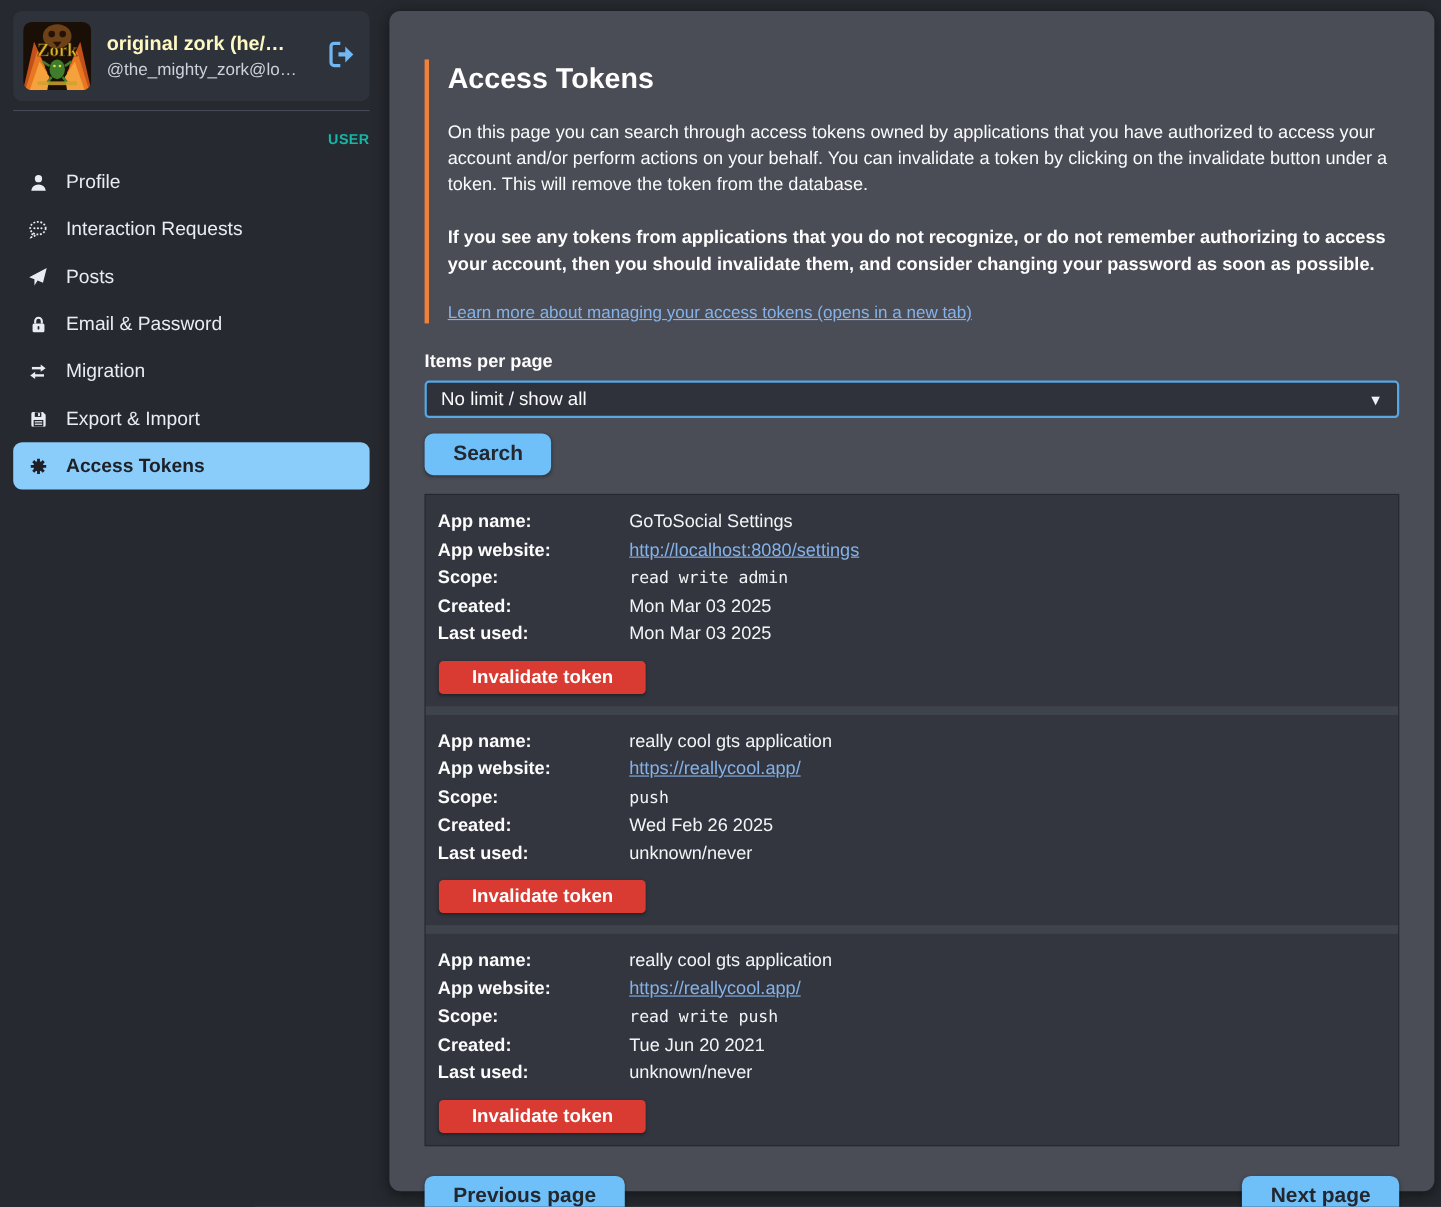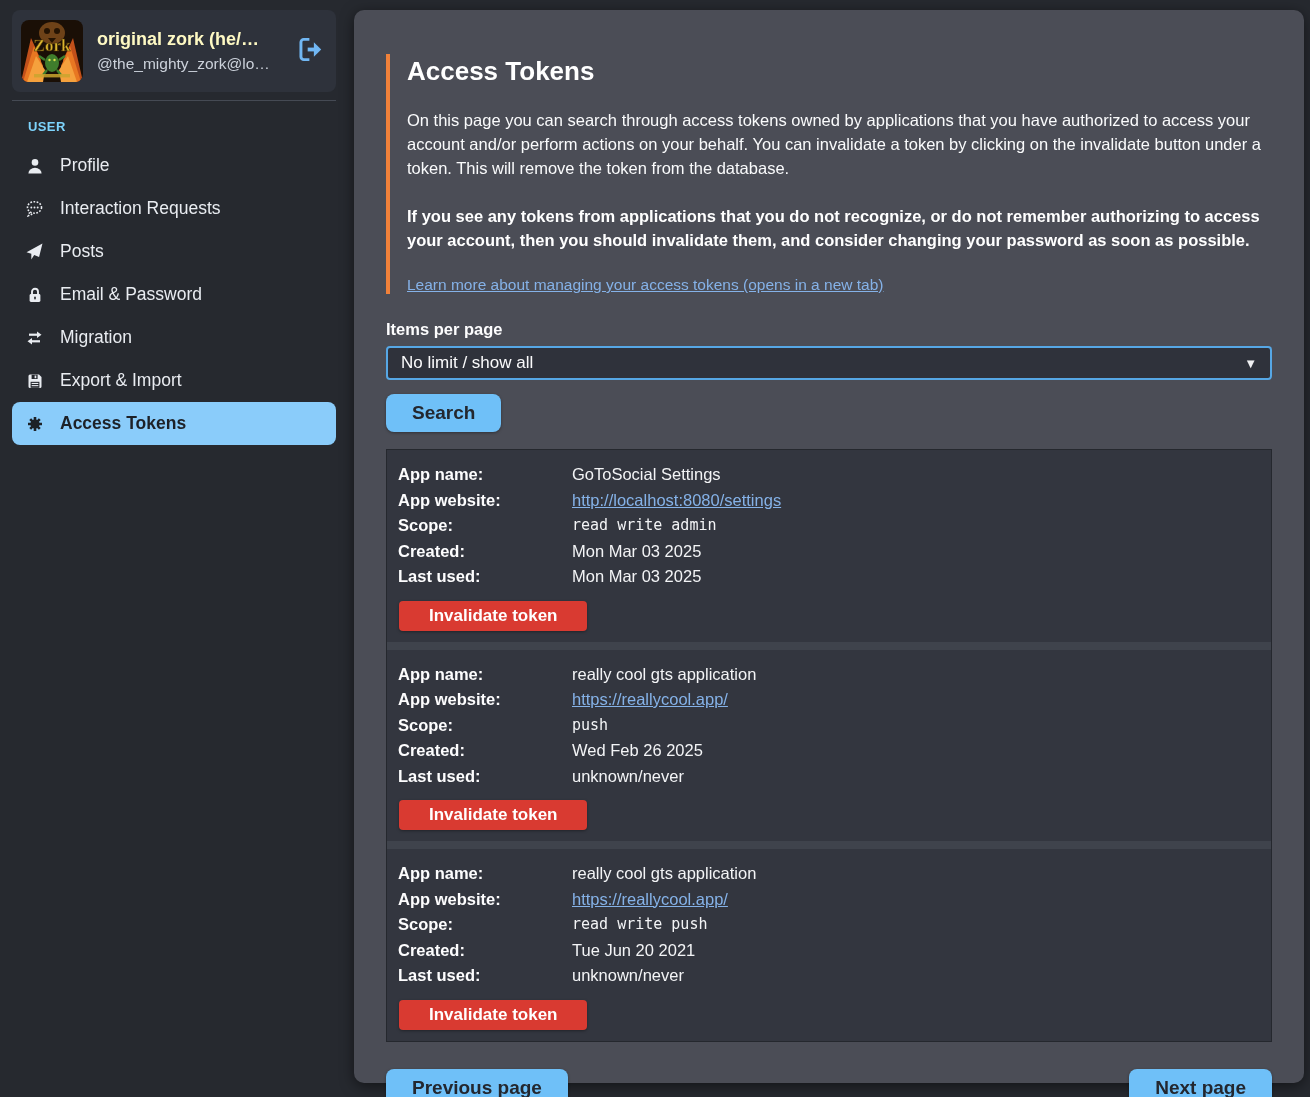--- a/index.html
+++ b/index.html
@@ -22,22 +22,22 @@
   .user-names { flex: 1; min-width: 0; }
   .user-display-name {
     font-size: 18px; font-weight: bold; color: #fef9c3;
     white-space: nowrap; overflow: hidden; margin-bottom: 5px;
   }
   .user-handle { font-size: 15.5px; color: #ccd2db; white-space: nowrap; overflow: hidden; }
   .logout-btn { flex: none; width: 28px; height: 28px; color: #71b7f3; cursor: pointer;
     display: flex; align-items: center; justify-content: center; background: none; border: none; }
 
   .nav-section-label {
-    margin: 18px 0 10px 16px;
-    color: #7dd3fc; font-size: 13px; font-weight: bold; letter-spacing: 0.4px;
+    margin: 18px 0 10px 6px;
+    color: #14b8a6; font-size: 13px; font-weight: bold; letter-spacing: 0.4px; text-align: right;
   }
   .nav { display: flex; flex-direction: column; }
   .nav-item {
     display: flex; align-items: center; gap: 17px;
     padding: 11px 14px; border-radius: 8px;
     color: #e9ecf1; font-size: 17.5px; cursor: pointer;
   }
   .nav-item .icon { width: 17px; height: 17px; flex: none; display: flex; align-items: center; justify-content: center; }
   .nav-item.active { background: #8accfa; color: #1d2127; font-weight: bold; }
 

